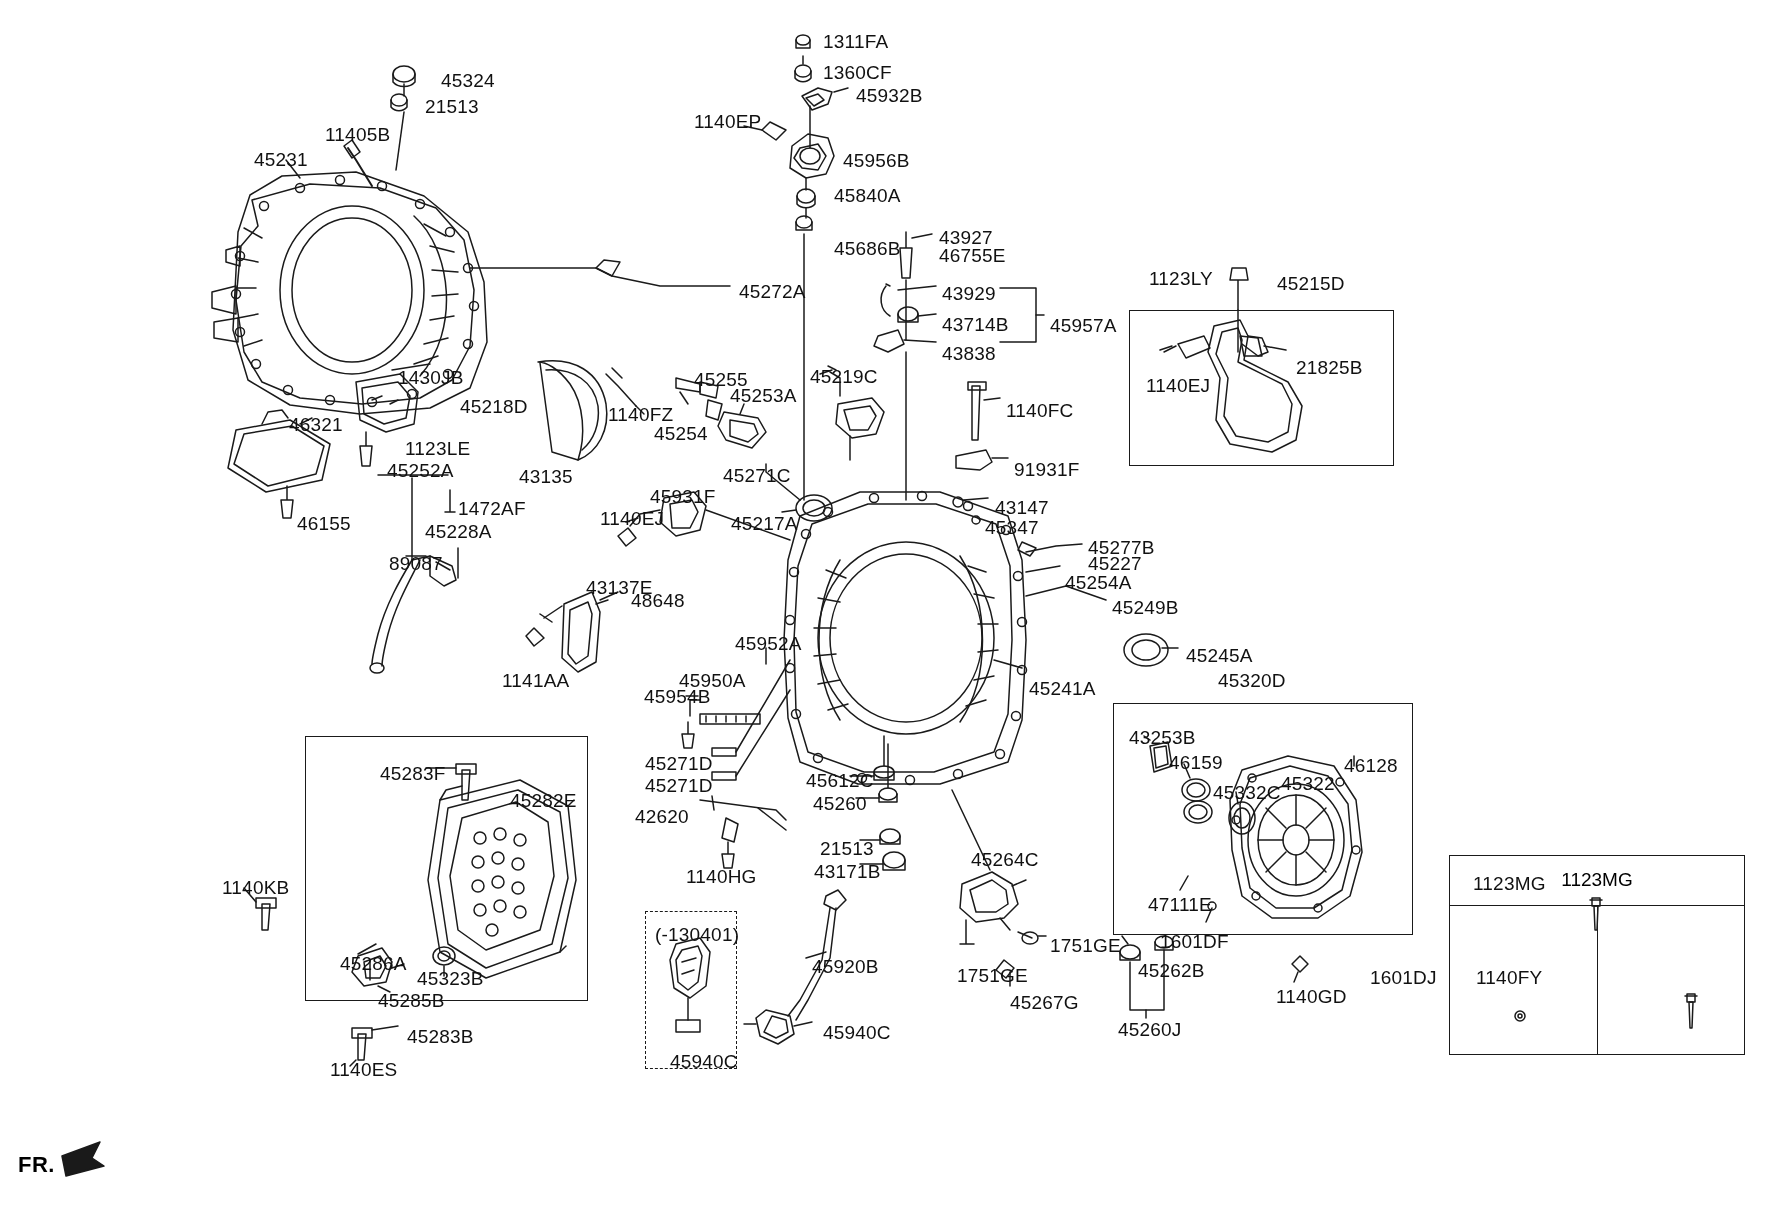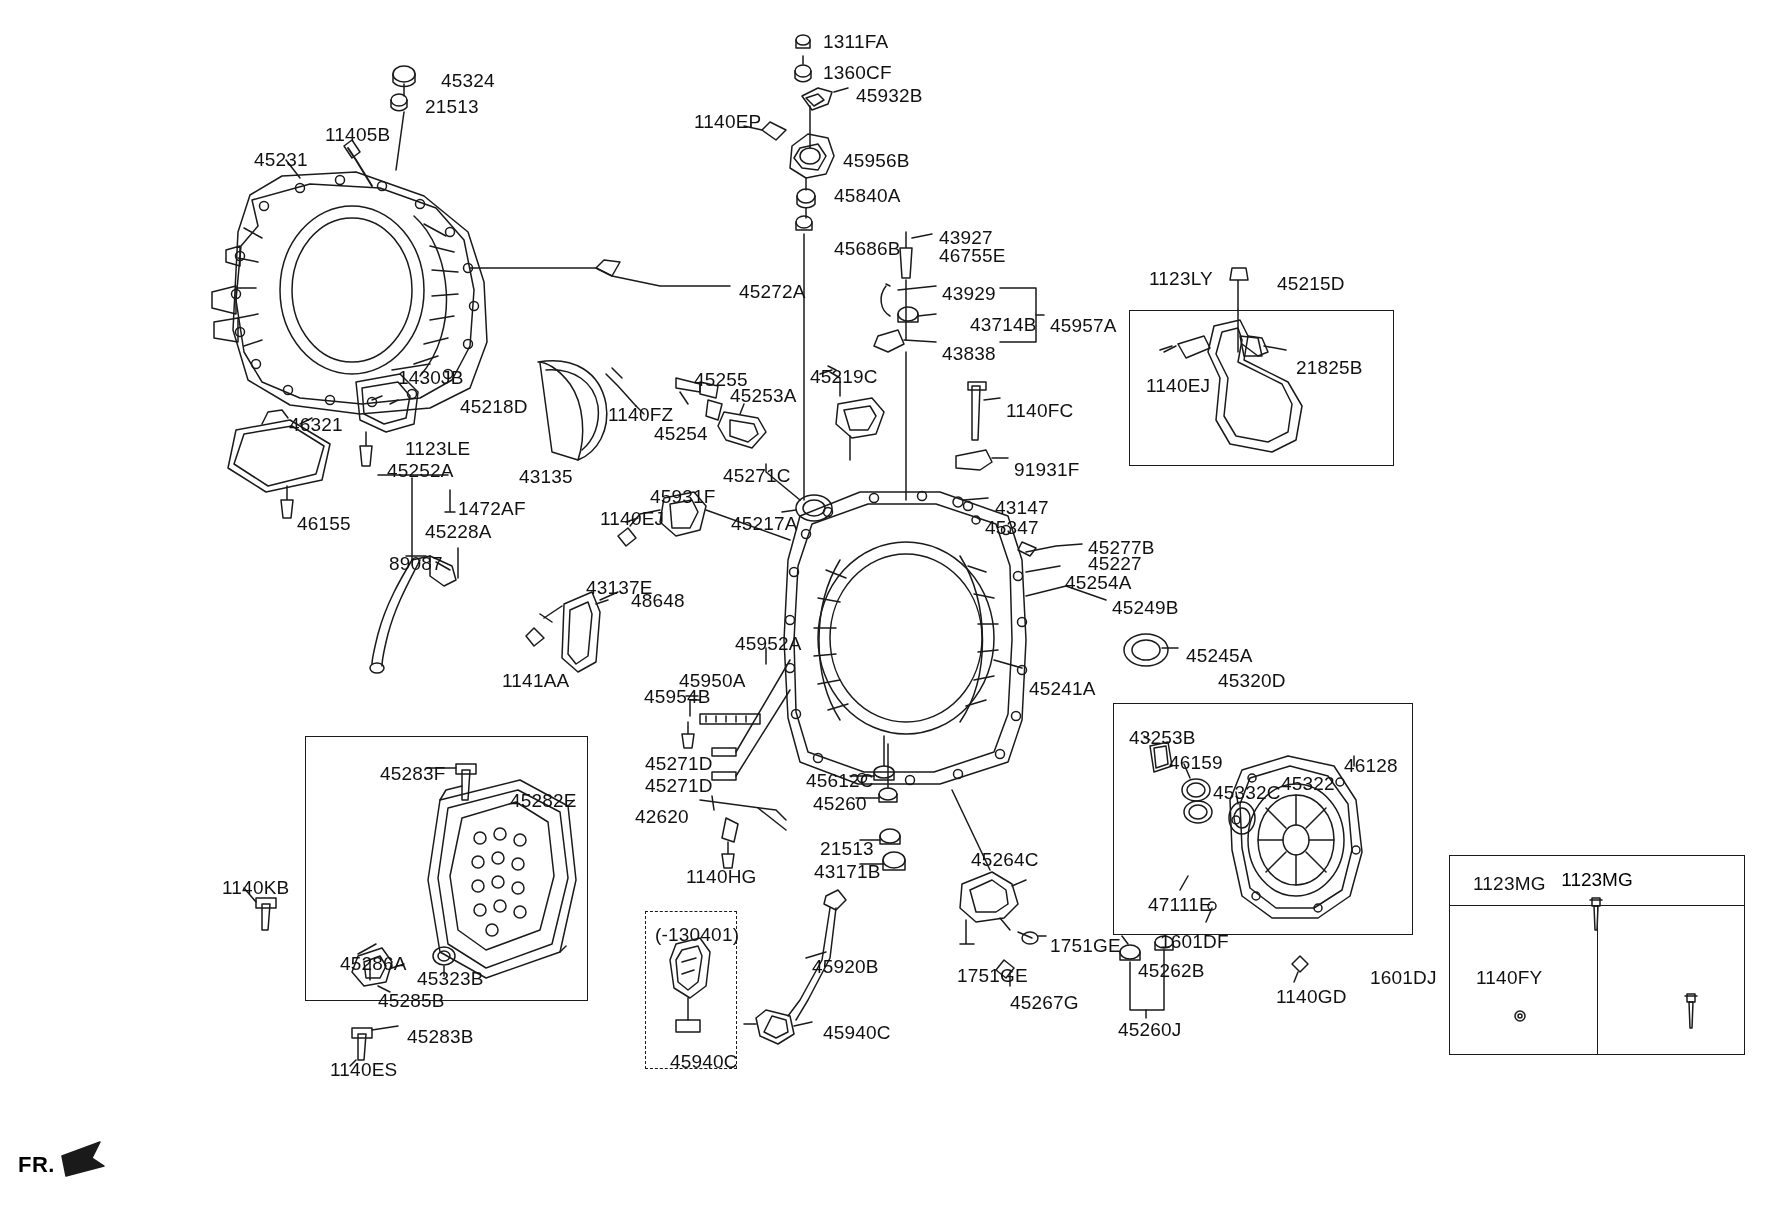--- a/index.html
+++ b/index.html
@@ -489,21 +489,21 @@
       <div class="lbl" style="left: 254px; top: 149px;">45231</div>
       <div class="lbl" style="left: 843px; top: 150px;">45956B</div>
       <div class="lbl" style="left: 834px; top: 185px;">45840A</div>
       <div class="lbl" style="left: 834px; top: 212px; margin-top: 26px;">45686B</div>
       <div class="lbl" style="left: 939px; top: 227px;">43927</div>
       <div class="lbl" style="left: 939px; top: 245px;">46755E</div>
       <div class="lbl" style="left: 1149px; top: 268px;">1123LY</div>
       <div class="lbl" style="left: 1277px; top: 273px;">45215D</div>
       <div class="lbl" style="left: 739px; top: 281px;">45272A</div>
       <div class="lbl" style="left: 942px; top: 283px;">43929</div>
-      <div class="lbl" style="left: 942px; top: 314px; margin-left: 28px;">43714B</div>
+      <div class="lbl" style="left: 942px; top: 314px;">43714B</div>
       <div class="lbl" style="left: 1050px; top: 315px;">45957A</div>
       <div class="lbl" style="left: 942px; top: 343px;">43838</div>
       <div class="lbl" style="left: 1296px; top: 357px;">21825B</div>
       <div class="lbl" style="left: 1146px; top: 375px;">1140EJ</div>
       <div class="lbl" style="left: 398px; top: 367px;">1430JB</div>
       <div class="lbl" style="left: 694px; top: 369px;">45255</div>
       <div class="lbl" style="left: 810px; top: 366px;">45219C</div>
       <div class="lbl" style="left: 730px; top: 385px;">45253A</div>
       <div class="lbl" style="left: 460px; top: 396px;">45218D</div>
       <div class="lbl" style="left: 608px; top: 404px;">1140FZ</div>

